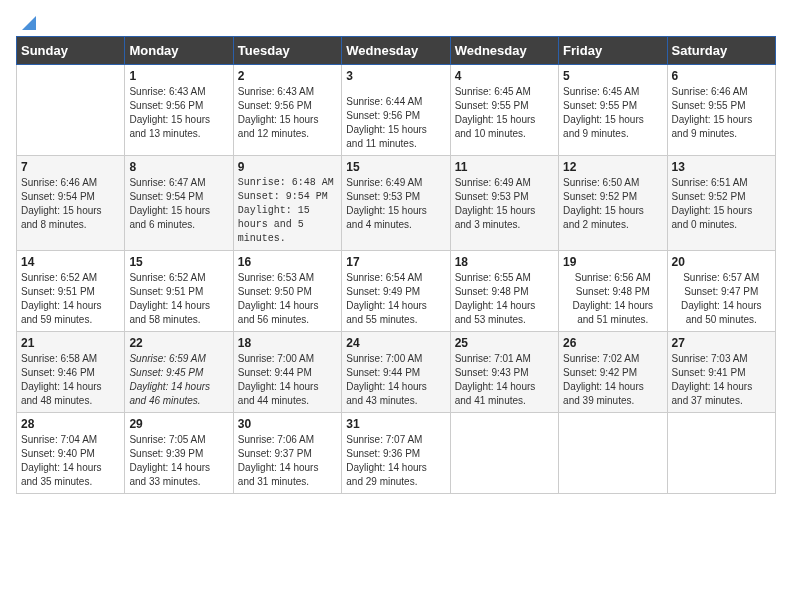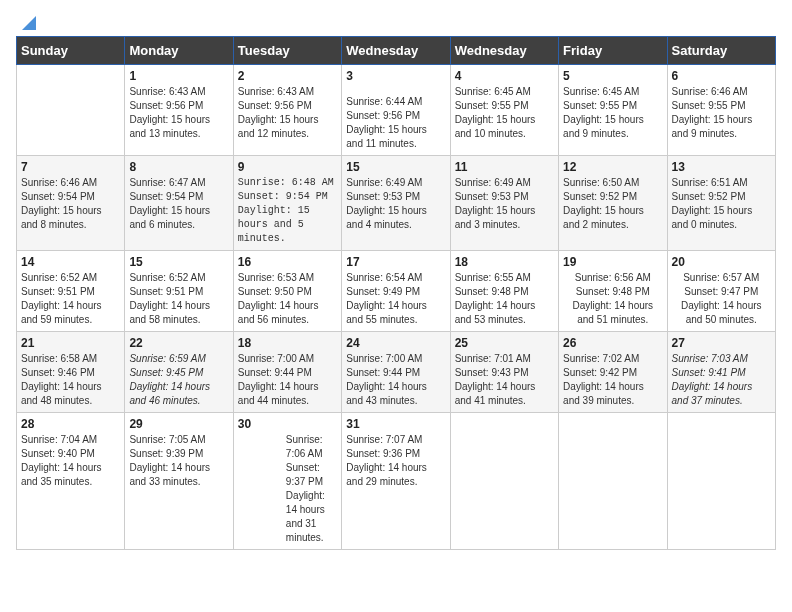--- a/index.html
+++ b/index.html
@@ -275,41 +275,41 @@
 Daylight: 14 hours and 41 minutes.</div>
         </td>
         <td>
           <span class="day-num">26</span>
           <div class="cell-text" style="white-space: pre-line;">Sunrise: 7:02 AM
 Sunset: 9:42 PM
 Daylight: 14 hours and 39 minutes.</div>
         </td>
         <td>
           <span class="day-num">27</span>
-          <div class="cell-text" style="white-space: pre-line; font-style: italic;">Sunrise: 7:03 AM
+          <div class="cell-text" style="white-space: pre-line;">Sunrise: 7:03 AM
 Sunset: 9:41 PM
 Daylight: 14 hours and 37 minutes.</div>
         </td>
       </tr>
       <tr>
         <td>
           <span class="day-num">28</span>
           <div class="cell-text" style="white-space: pre-line;">Sunrise: 7:04 AM
 Sunset: 9:40 PM
 Daylight: 14 hours and 35 minutes.</div>
         </td>
         <td>
           <span class="day-num">29</span>
           <div class="cell-text" style="white-space: pre-line;">Sunrise: 7:05 AM
 Sunset: 9:39 PM
 Daylight: 14 hours and 33 minutes.</div>
         </td>
         <td>
           <span class="day-num">30</span>
-          <div class="cell-text" style="white-space: pre-line; margin-left: 48px;">Sunrise: 7:06 AM
+          <div class="cell-text" style="white-space: pre-line;">Sunrise: 7:06 AM
 Sunset: 9:37 PM
 Daylight: 14 hours and 31 minutes.</div>
         </td>
         <td>
           <span class="day-num">31</span>
           <div class="cell-text" style="white-space: pre-line;">Sunrise: 7:07 AM
 Sunset: 9:36 PM
 Daylight: 14 hours and 29 minutes.</div>
         </td>
         <td></td>

